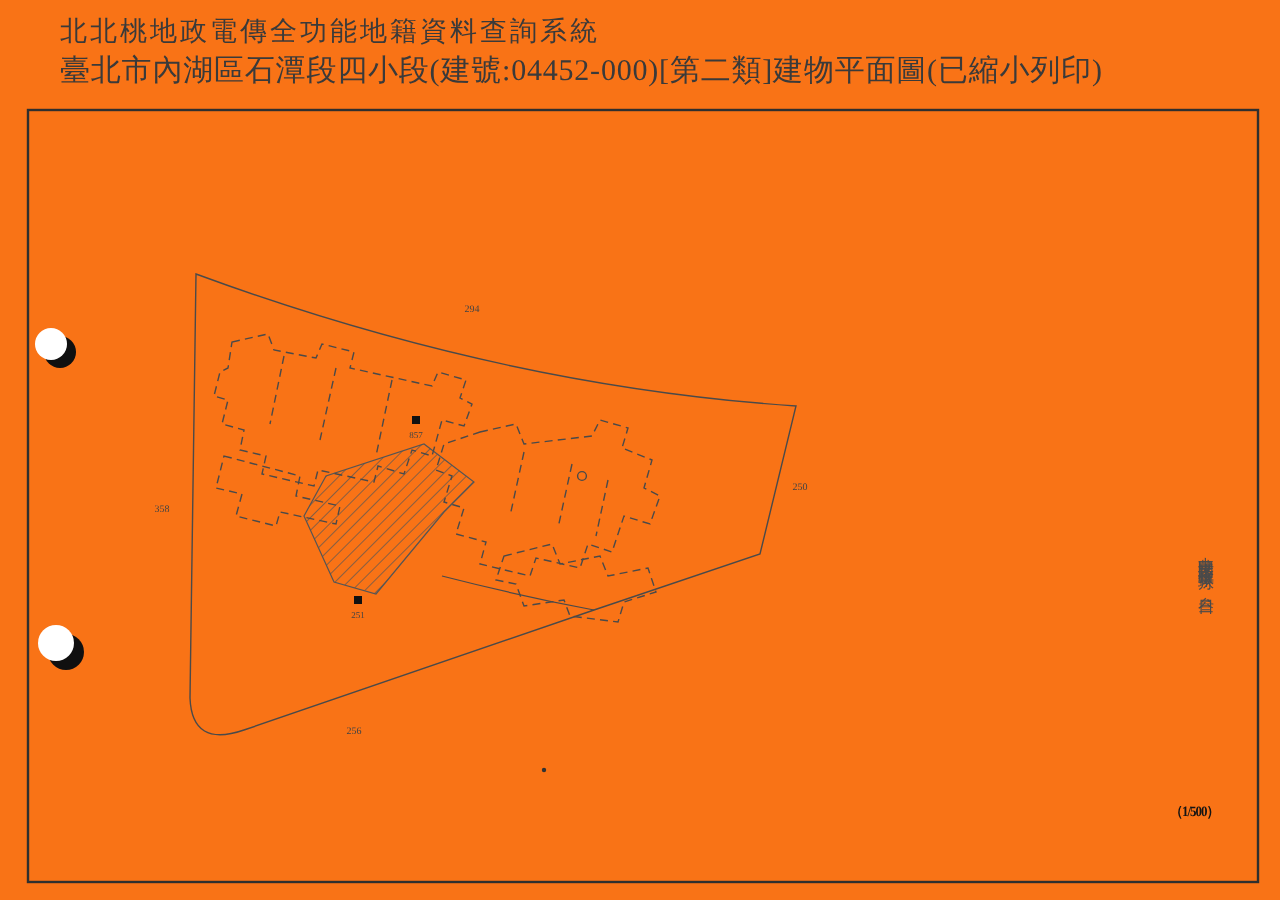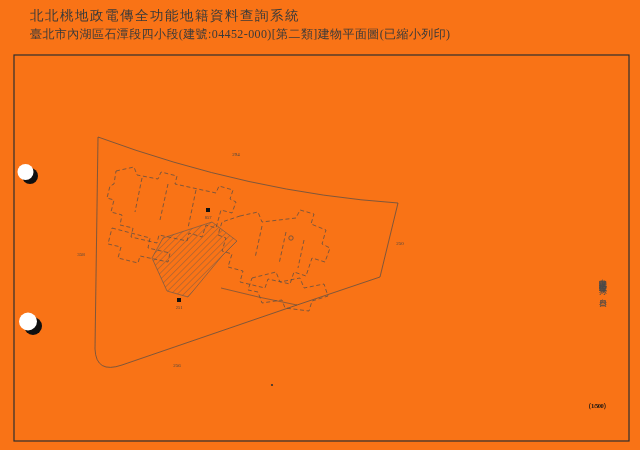--- a/index.html
+++ b/index.html
@@ -2,21 +2,21 @@
 <html><head>
 <meta charset="utf-8">
 <style>
   html,body{margin:0;padding:0;background:#fff;}
   #page{position:relative;width:640px;height:450px;background:#f97316;overflow:hidden;
         font-family:"Liberation Serif","DejaVu Serif",serif;color:#3a3a3a;}
   .sys-title{position:absolute;left:30px;top:7px;font-size:13.5px;letter-spacing:1.5px;
              color:#3a3a3a;white-space:nowrap;}
   .query-date{position:absolute;right:8px;top:9px;font-size:9px;letter-spacing:0.3px;
               color:#4a4a4a;white-space:nowrap;}
-  .doc-title{position:absolute;left:30px;top:25.5px;font-size:12px;letter-spacing:0.4px;
+  .doc-title{position:absolute;left:30px;top:25.5px;font-size:15px;letter-spacing:0.4px;
              color:#3a3a3a;white-space:nowrap;}
   .v-date{position:absolute;left:596px;top:272px;height:125px;writing-mode:vertical-rl;
           text-orientation:upright;font-size:8px;letter-spacing:1px;color:#4a4a4a;
           white-space:pre;}
   .scale-note{position:absolute;left:585px;top:402px;font-size:6.5px;font-weight:bold;
               letter-spacing:-0.5px;color:#141414;transform:scaleY(1.1);}
   svg{position:absolute;left:0;top:0;}
   svg text{font-family:"Liberation Serif","DejaVu Serif",serif;fill:#444;}
 </style>
 </head>

